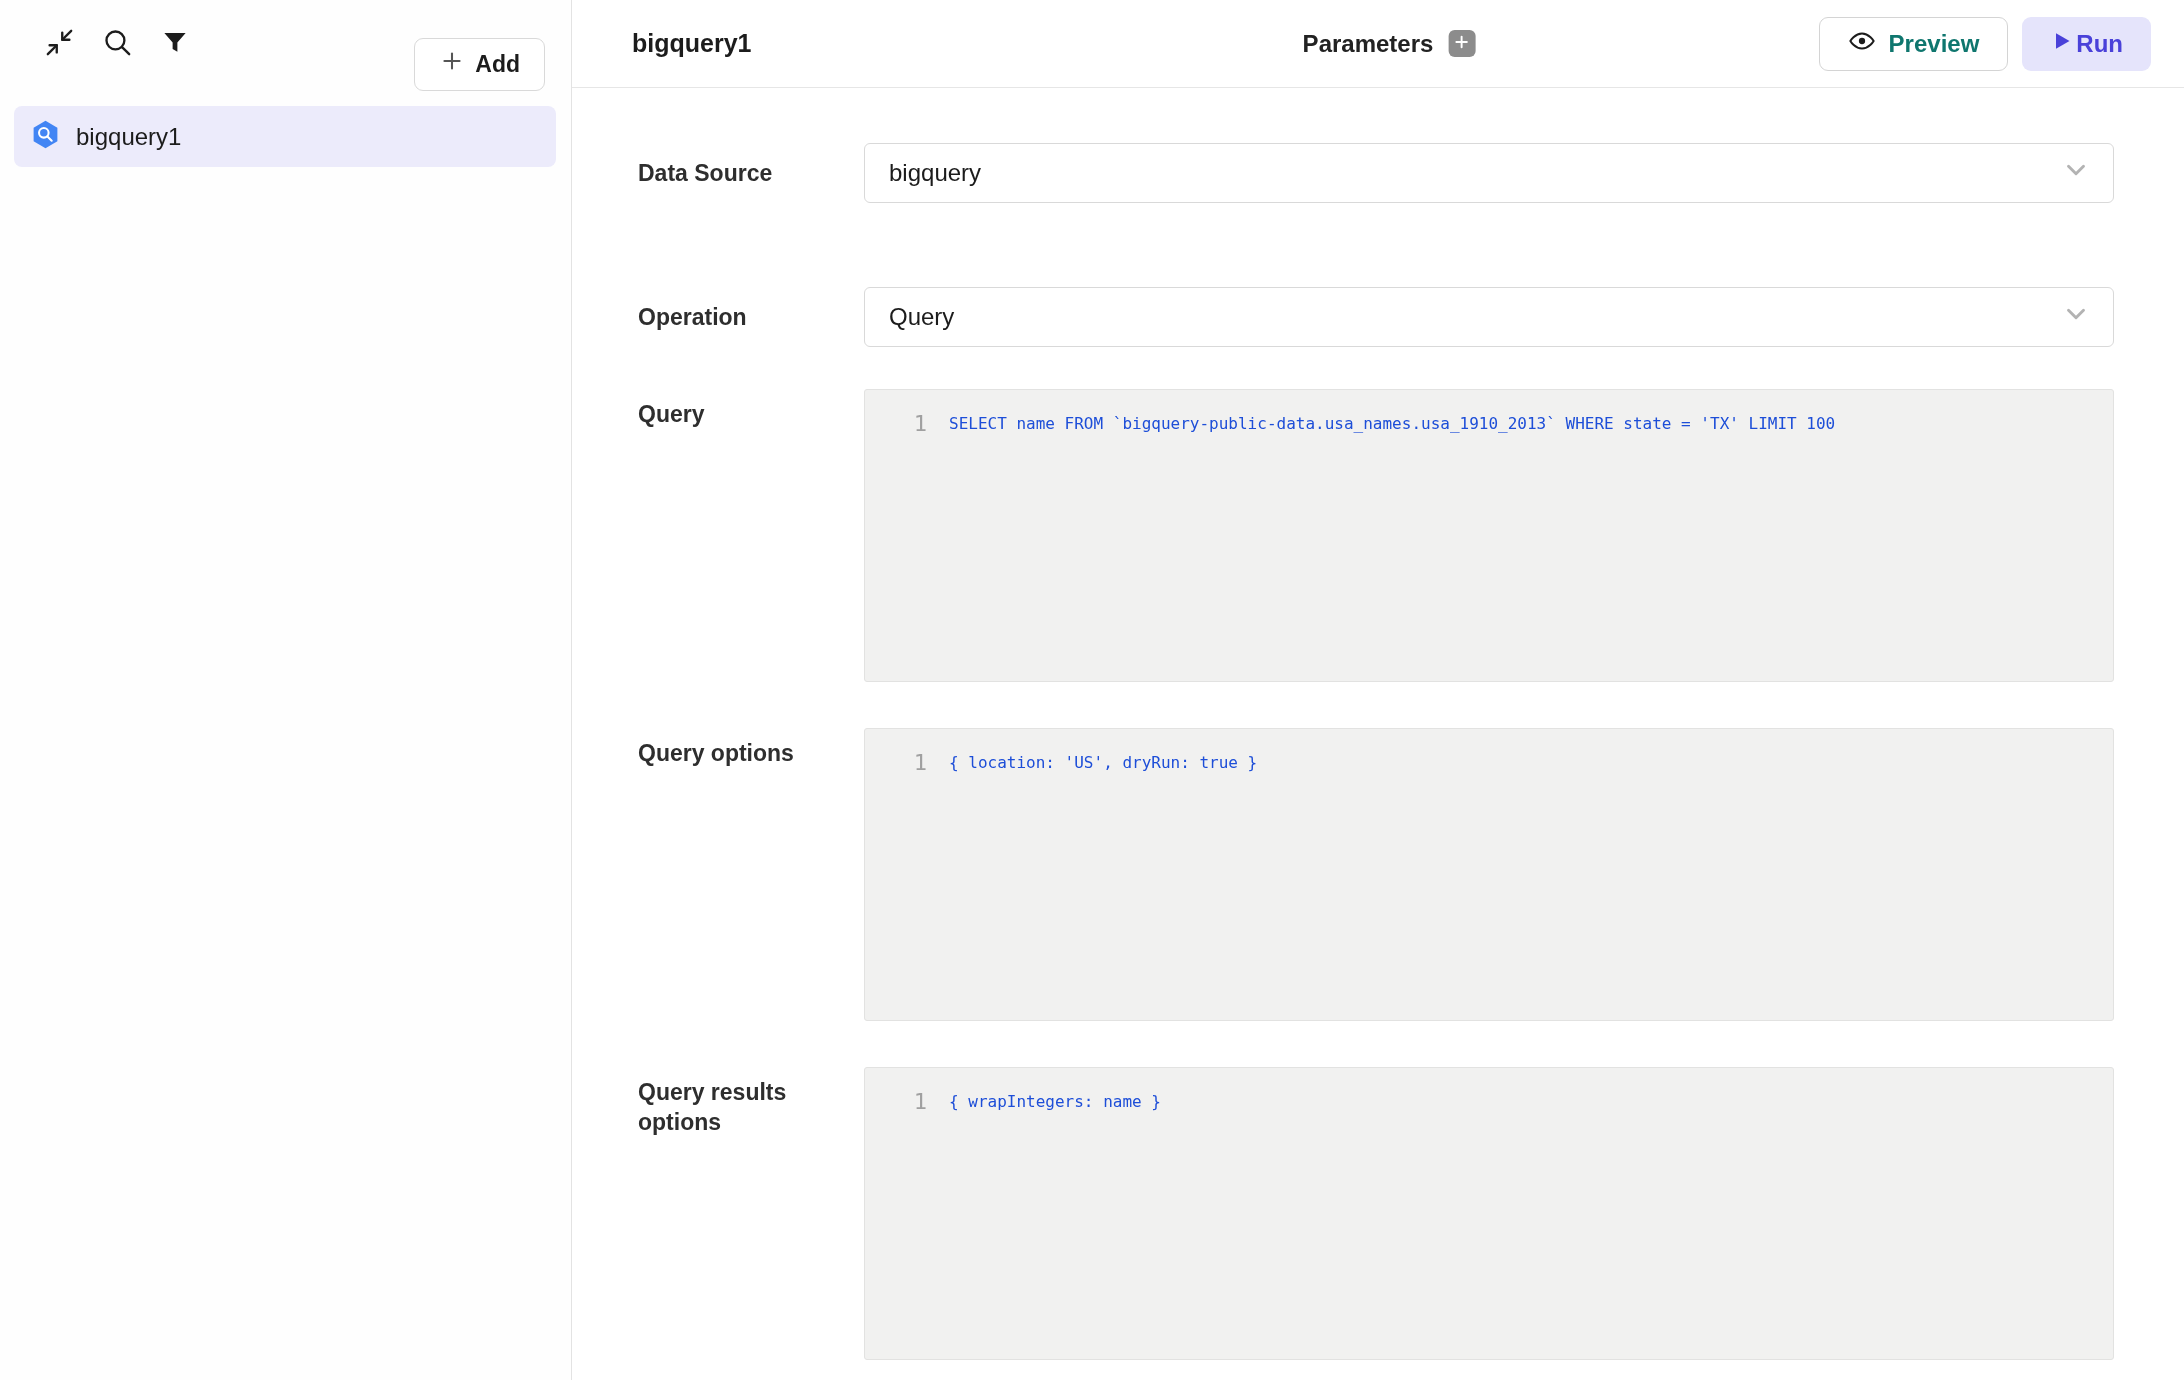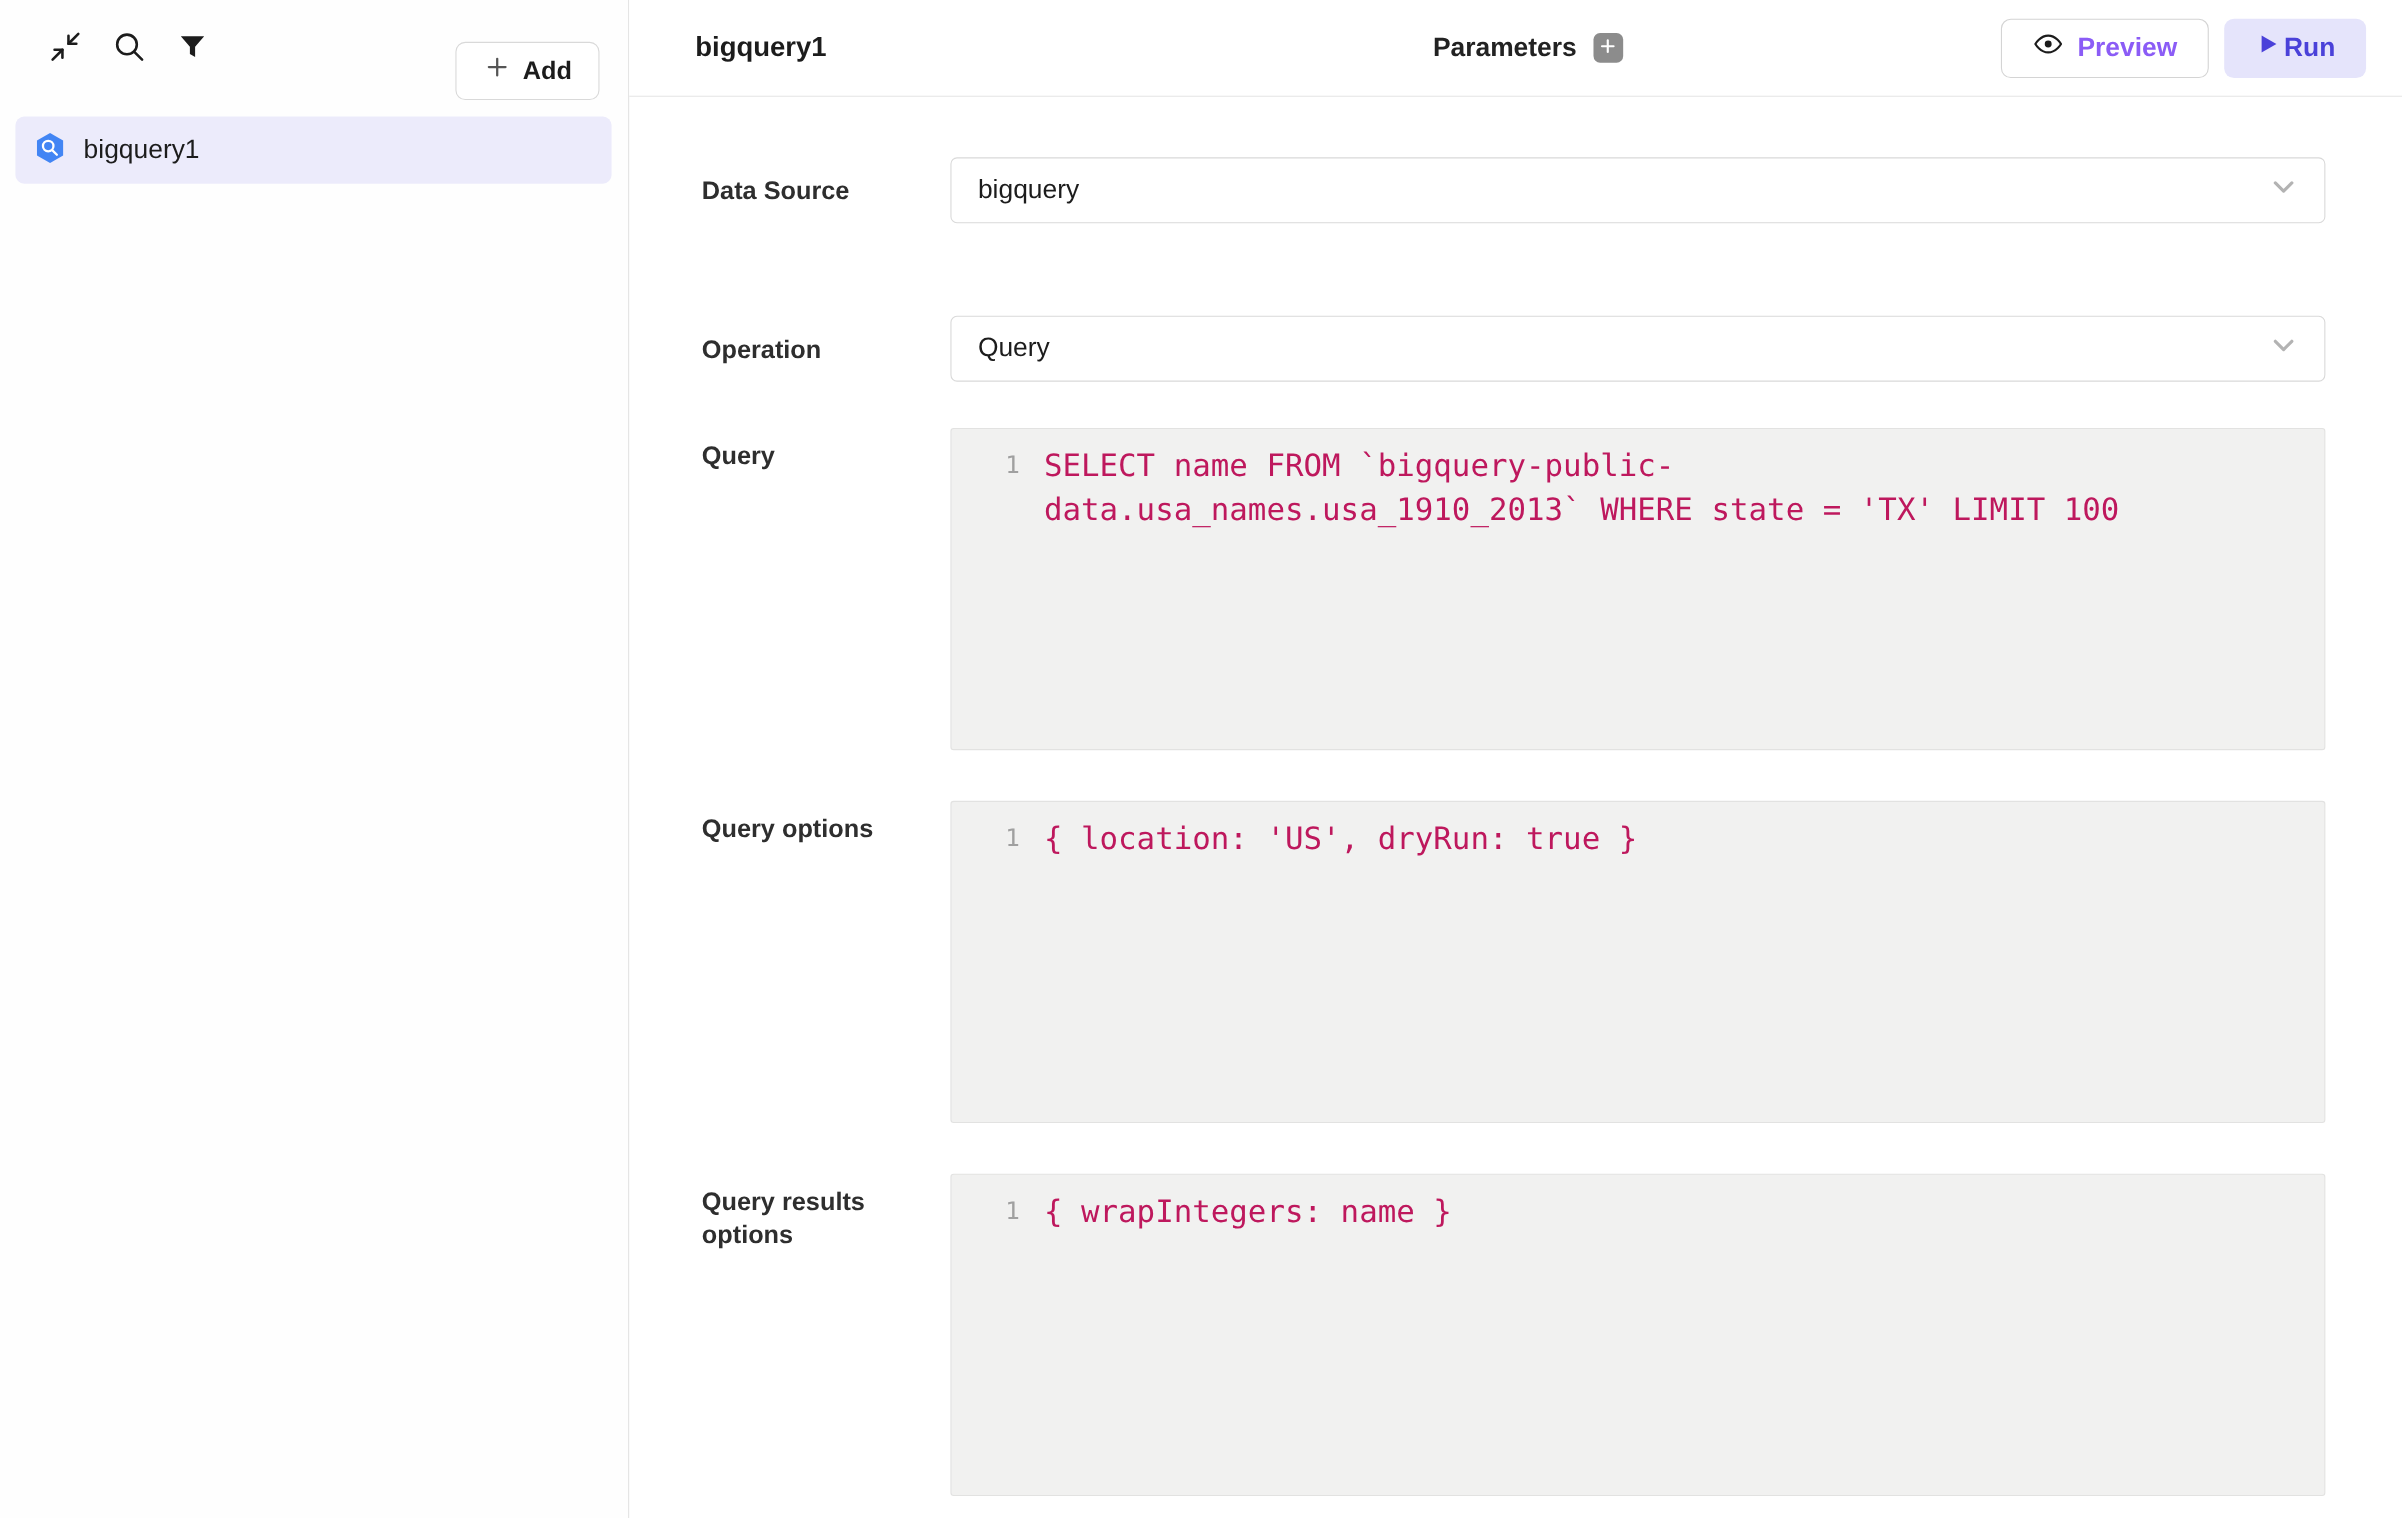--- a/index.html
+++ b/index.html
@@ -81,21 +81,21 @@
   }
   .header-actions { margin-left: auto; display: flex; gap: 14px; }
   .preview-btn {
     height: 54px;
     display: flex; align-items: center; gap: 13px;
     padding: 0 28px;
     background: #ffffff;
     border: 1.5px solid #d4d4d4;
     border-radius: 9px;
     font-family: "Liberation Sans", sans-serif;
-    font-size: 24px; font-weight: 600; color: #8b5cf6;
+    font-size: 24px; font-weight: 600; color: #0f766e;
     cursor: pointer;
   }
   .run-btn {
     height: 54px;
     display: flex; align-items: center; gap: 2px;
     padding: 0 28px;
     background: #e5e4fb;
     border: none;
     border-radius: 9px;
     font-family: "Liberation Sans", sans-serif;
@@ -151,23 +151,23 @@
     width: 62px;
     text-align: right;
     font-size: 22px;
     line-height: 40px;
     color: #a0a0a0;
   }
   .code-text {
     flex: 1;
     margin-left: 22px;
     padding-right: 126px;
-    font-size: 28px;
+    font-size: 16px;
     line-height: 40px;
-    color: #be185d;
+    color: #1d4ed8;
     white-space: pre-wrap;
     word-break: break-word;
   }
 
   .mb-xl { margin-bottom: 84px; }
   .mb-md { margin-bottom: 42px; }
   .mb-sm { margin-bottom: 46px; }
 </style>
 </head>
 <body>

